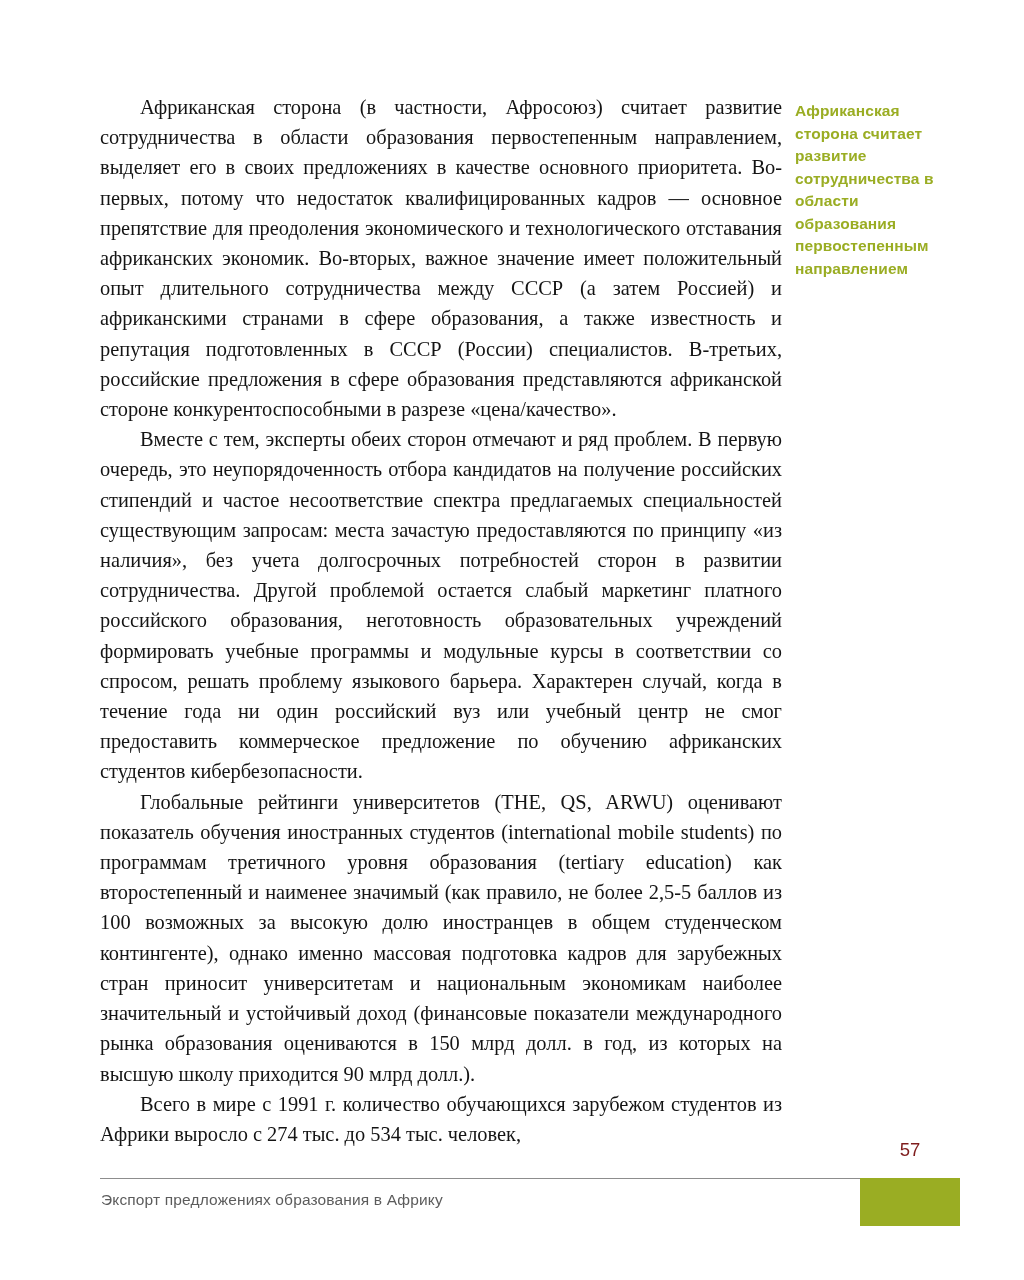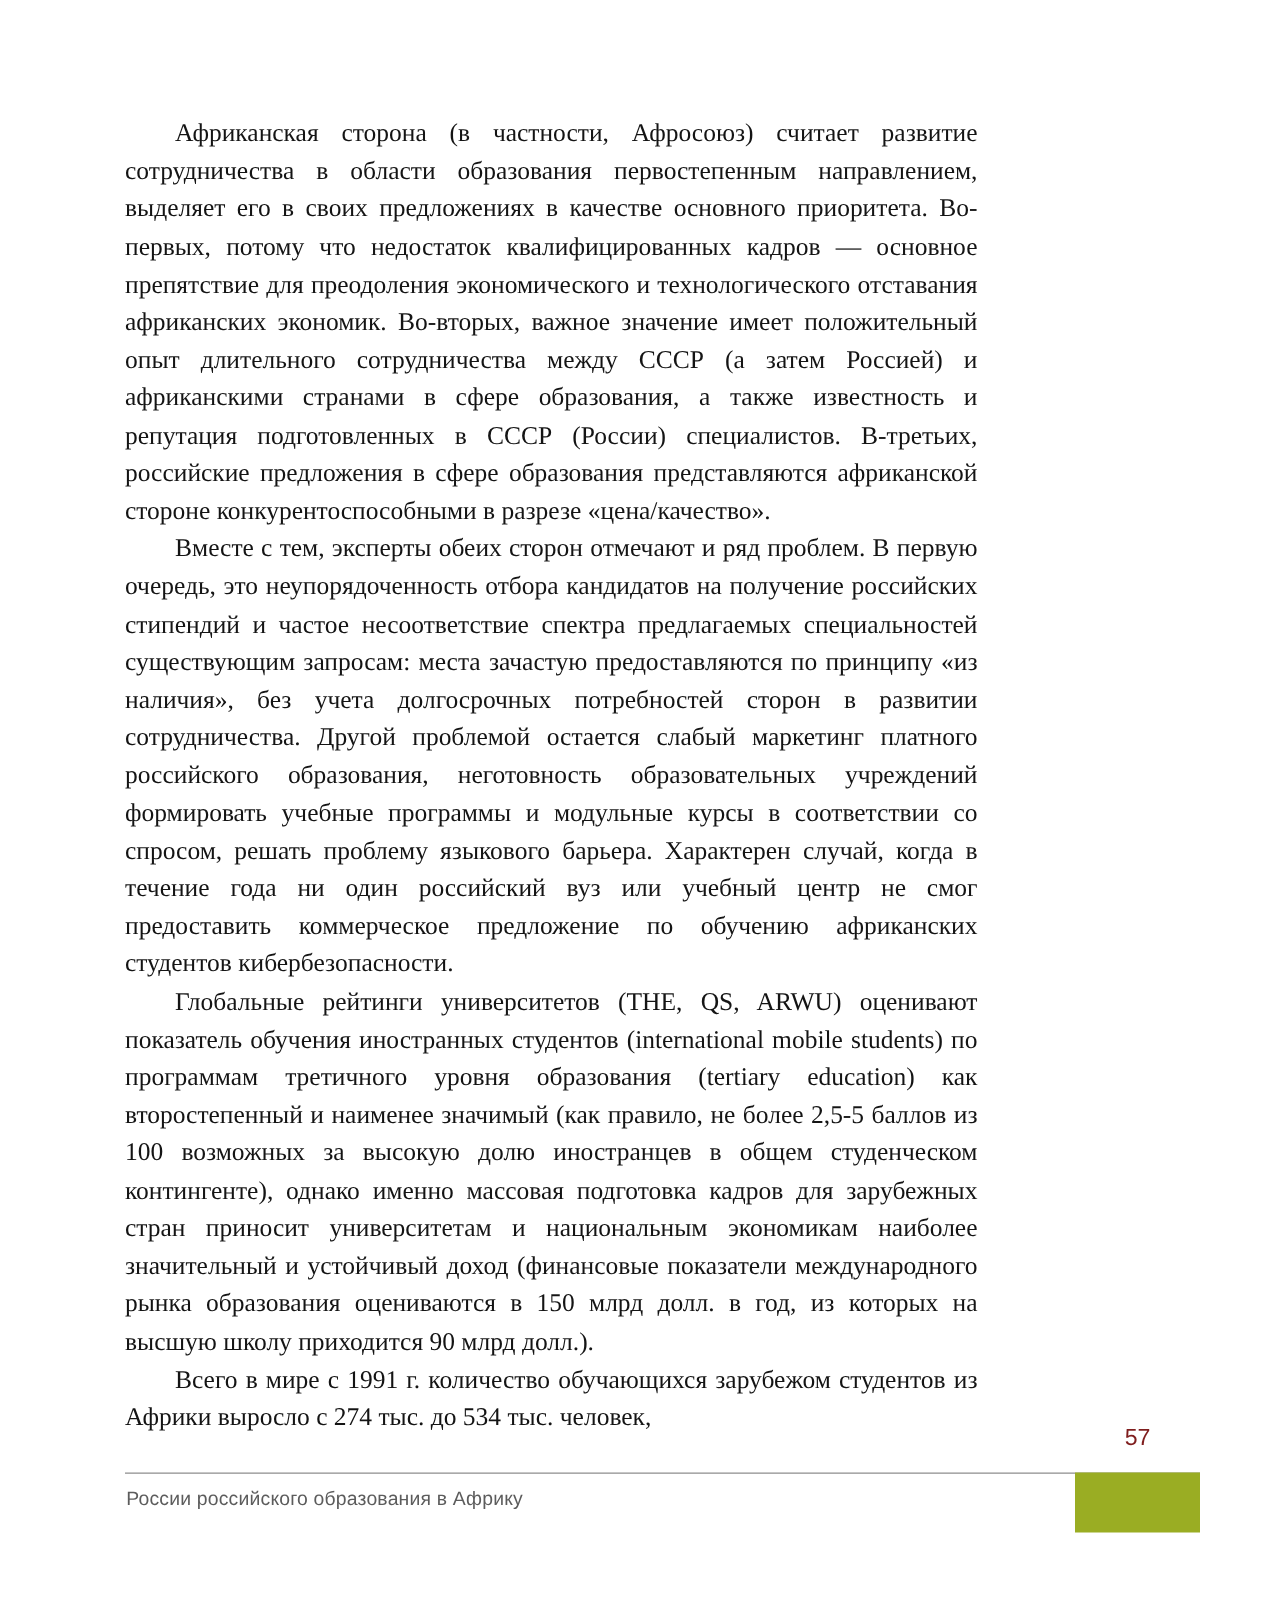--- a/index.html
+++ b/index.html
@@ -109,19 +109,20 @@
 
 <div class="page">
 
   <div class="content">
     <p class="para">Африканская сторона (в частности, Афросоюз) считает развитие сотрудничества в области образования первостепенным направлением, выделяет его в своих предложениях в качестве основного приоритета. Во-первых, потому что недостаток квалифицированных кадров — основное препятствие для преодоления экономического и технологического отставания африканских экономик. Во-вторых, важное значение имеет положительный опыт длительного сотрудничества между СССР (а затем Россией) и африканскими странами в сфере образования, а также известность и репутация подготовленных в СССР (России) специалистов. В-третьих, российские предложения в сфере образования представляются африканской стороне конкурентоспособными в разрезе «цена/качество».</p>
     <p class="para">Вместе с тем, эксперты обеих сторон отмечают и ряд проблем. В первую очередь, это неупорядоченность отбора кандидатов на получение российских стипендий и частое несоответствие спектра предлагаемых специальностей существующим запросам: места зачастую предоставляются по принципу «из наличия», без учета долгосрочных потребностей сторон в развитии сотрудничества. Другой проблемой остается слабый маркетинг платного российского образования, неготовность образовательных учреждений формировать учебные программы и модульные курсы в соответствии со спросом, решать проблему языкового барьера. Характерен случай, когда в течение года ни один российский вуз или учебный центр не смог предоставить коммерческое предложение по обучению африканских студентов кибербезопасности.</p>
     <p class="para">Глобальные рейтинги университетов (THE, QS, ARWU) оценивают показатель обучения иностранных студентов (international mobile students) по программам третичного уровня образования (tertiary education) как второстепенный и наименее значимый (как правило, не более 2,5-5 баллов из 100 возможных за высокую долю иностранцев в общем студенческом контингенте), однако именно массовая подготовка кадров для зарубежных стран приносит университетам и национальным экономикам наиболее значительный и устойчивый доход (финансовые показатели международного рынка образования оцениваются в 150 млрд долл. в год, из которых на высшую школу приходится 90 млрд долл.).</p>
     <p class="para">Всего в мире с 1991 г. количество обучающихся зарубежом студентов из Африки выросло с 274 тыс. до 534 тыс. человек,</p>
   </div>
 
+  <div class="sidenote">Африканская сторона считает развитие сотрудничества в области образования первостепенным направлением</div>
 
   <div class="footer-rule"></div>
-  <div class="footer-text">России российского образования в Африку</div>
+  <div class="footer-text">Экспорт предложениях образования в Африку</div>
   <div class="page-number-box"></div>
   <div class="page-number">57</div>
 
 </div>
 
 </body></html>

